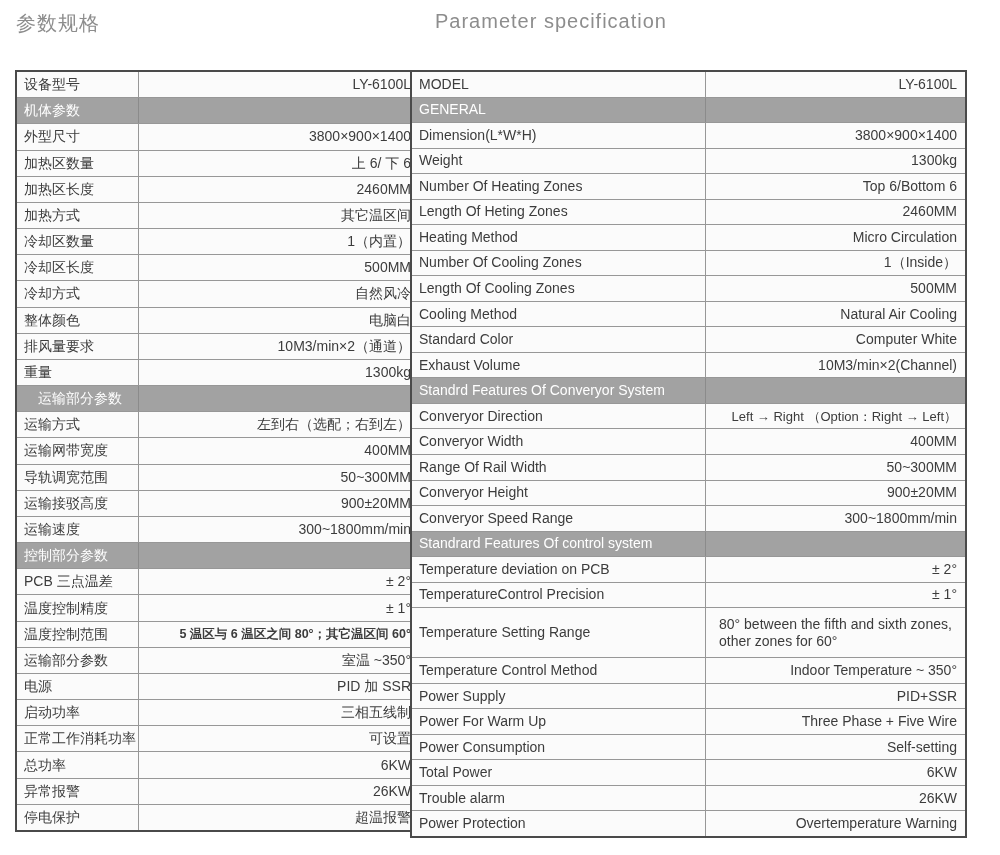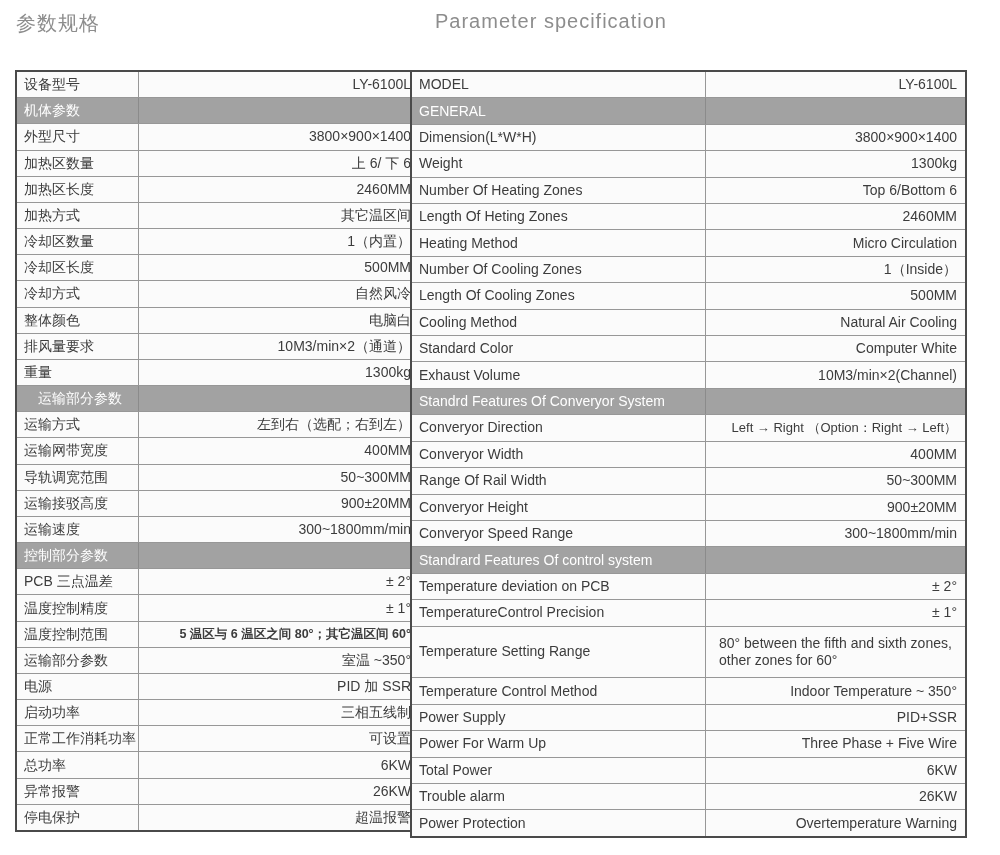--- a/index.html
+++ b/index.html
@@ -551,20 +551,28 @@
 
   <div class="row">
     <div class="cell label">
         <span>Power For Warm Up</span>
       </div>
     <div class="cell value">
         <span>Three Phase + Five Wire</span>
       </div>
   </div>
 
+  <div class="row">
+    <div class="cell label">
+        <span>Power Consumption</span>
+      </div>
+    <div class="cell value">
+        <span>Self-setting</span>
+      </div>
+  </div>
 
   <div class="row">
     <div class="cell label">
         <span>Total Power</span>
       </div>
     <div class="cell value">
         <span>6KW</span>
       </div>
   </div>
 

